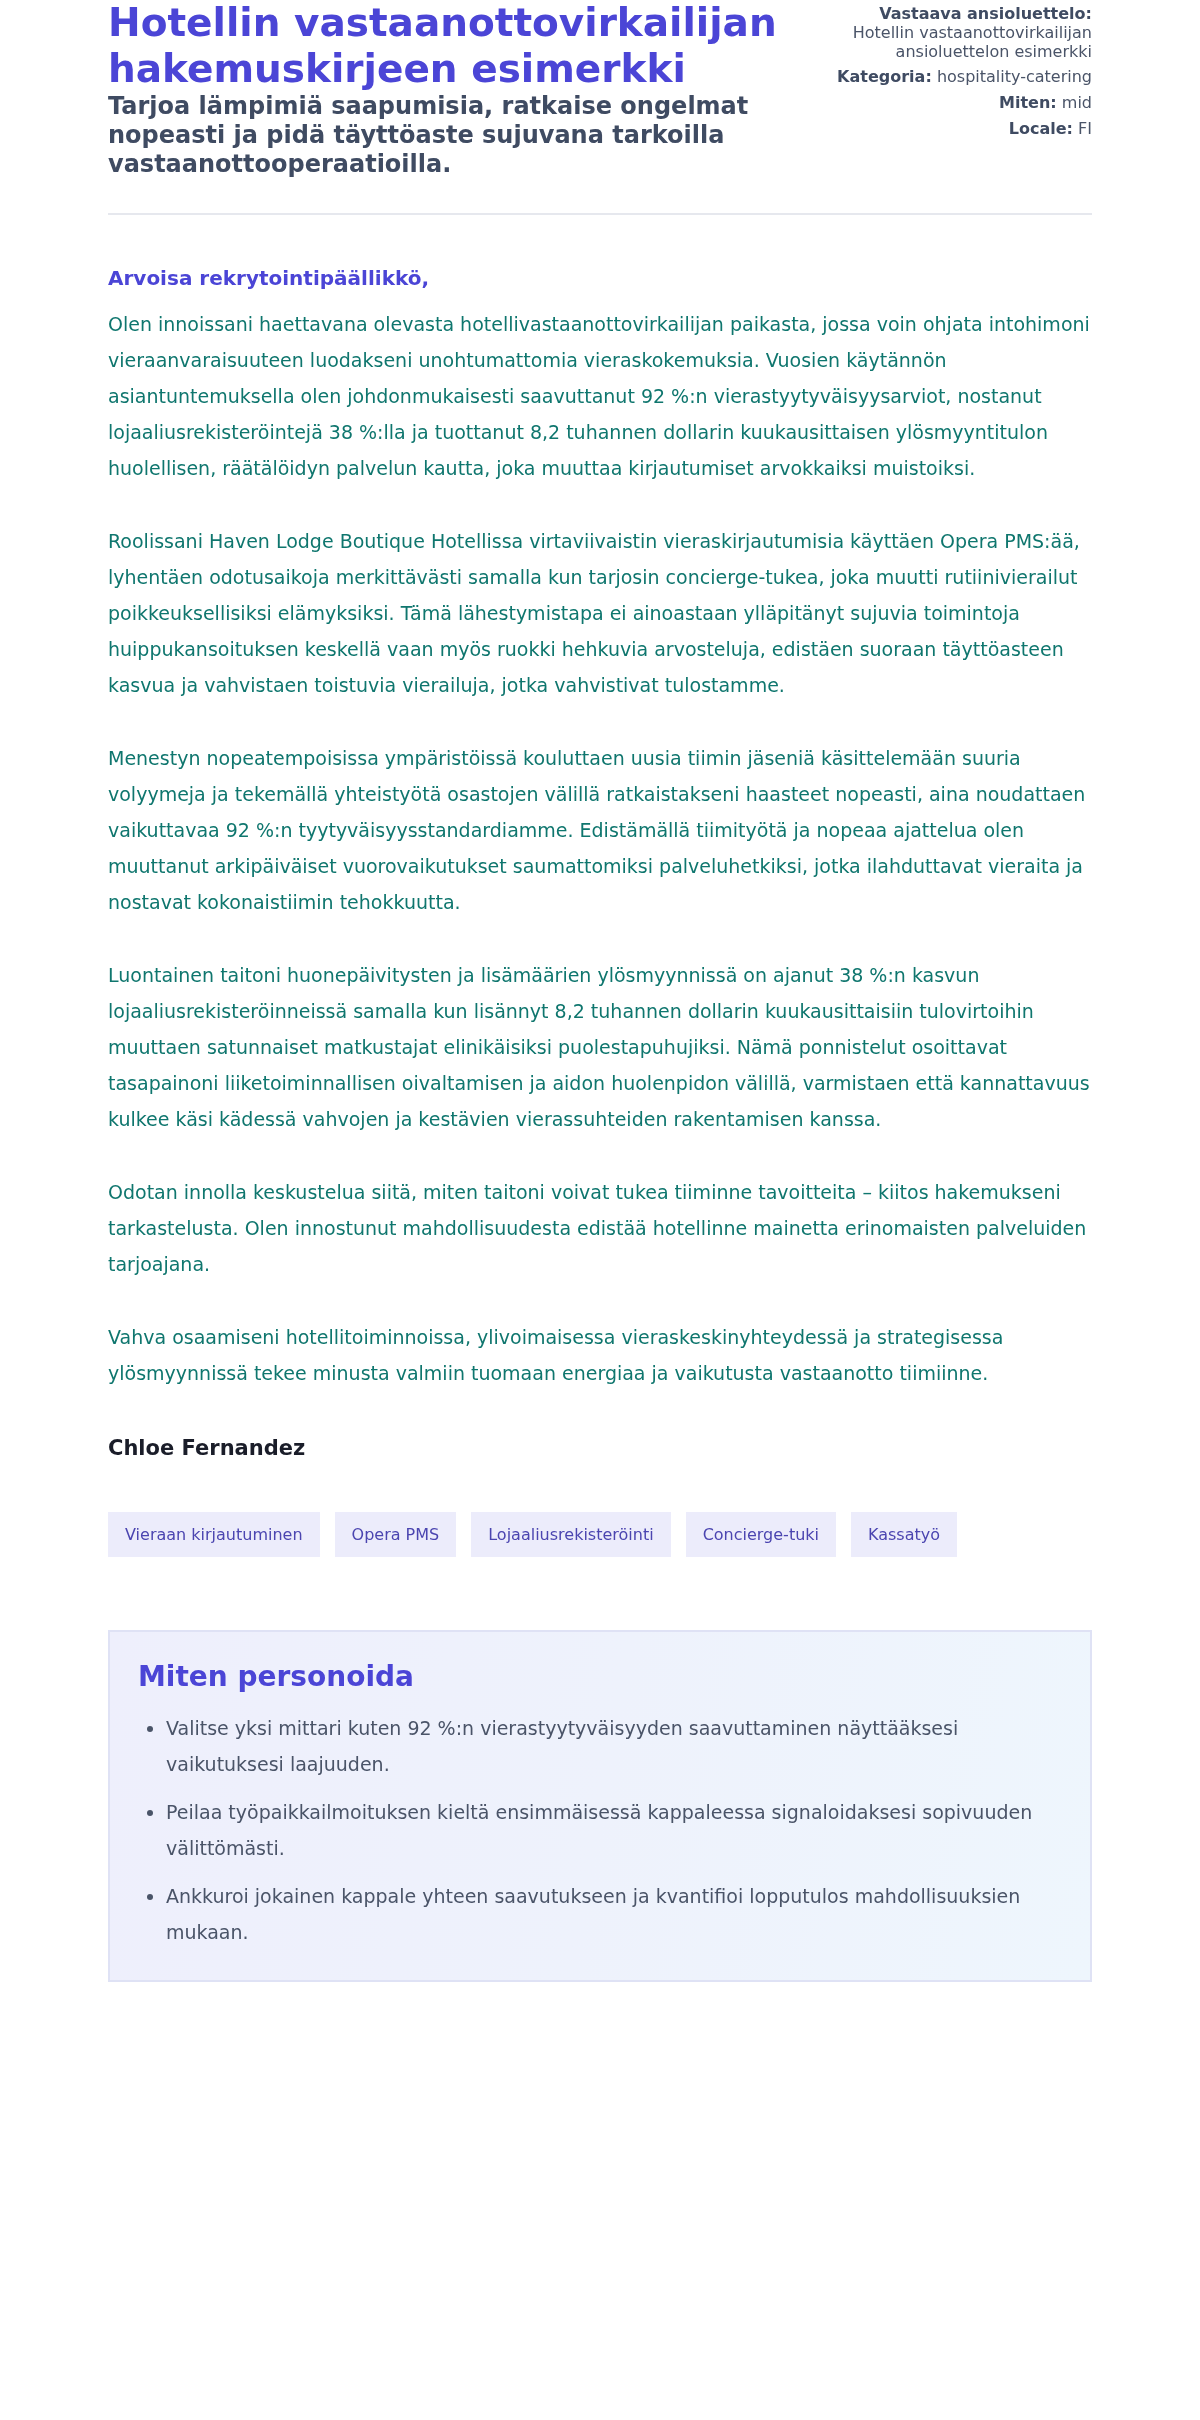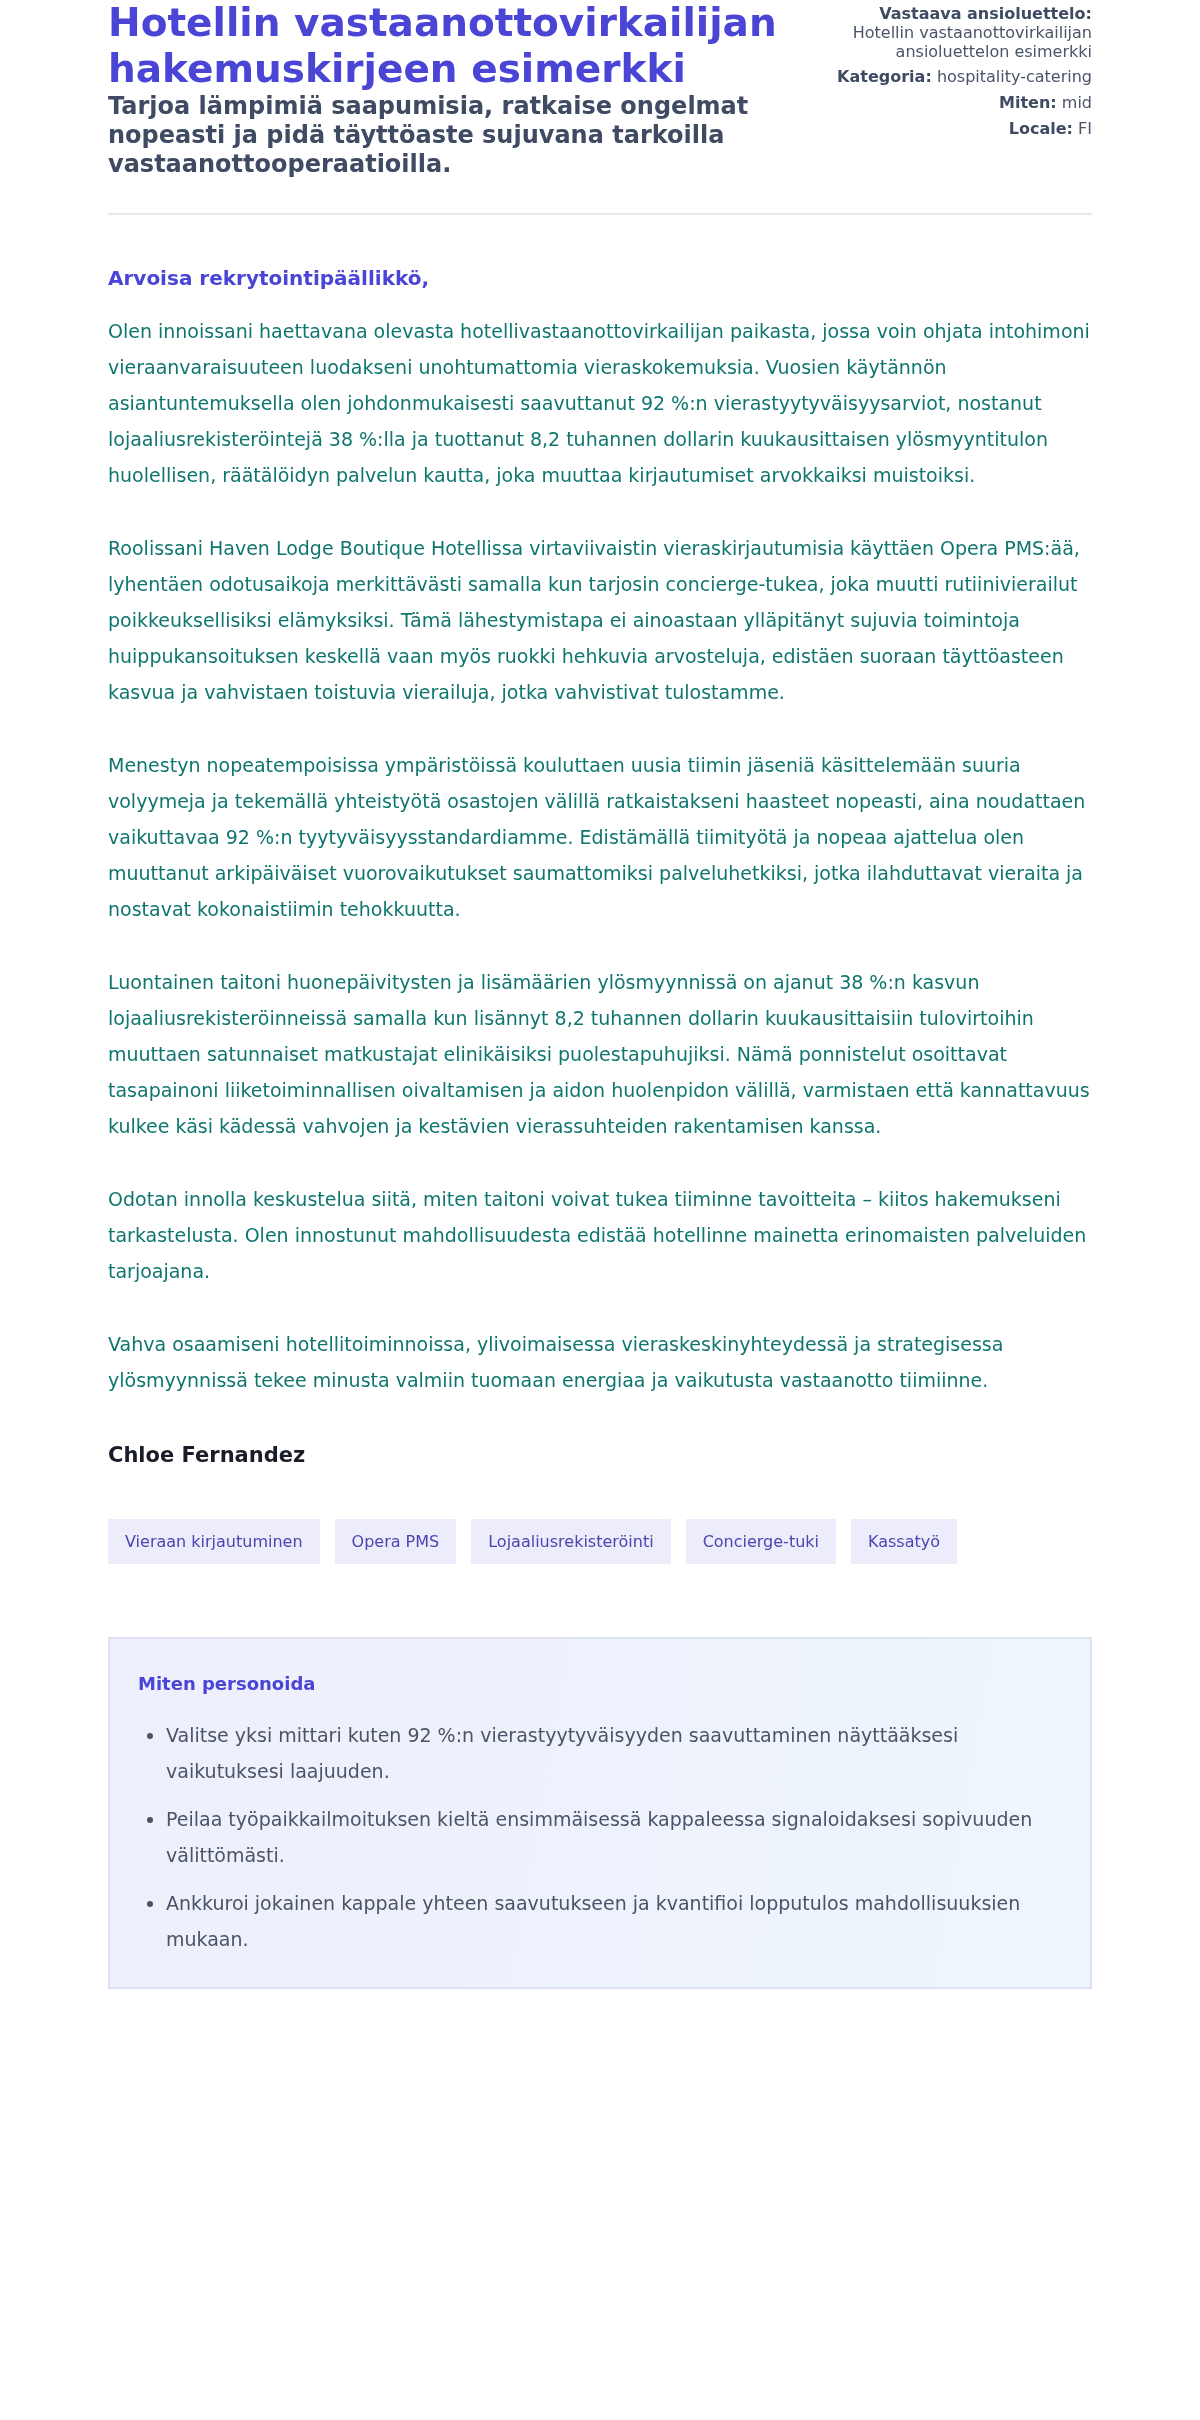--- a/index.html
+++ b/index.html
@@ -6,28 +6,28 @@
   body { width: 1200px; min-height: 2420px; font-family: "DejaVu Sans", sans-serif; color: #1a1d29; }
   .page { position: relative; width: 984px; margin: 0 auto; }
   .header { display: flex; justify-content: space-between; align-items: flex-start; padding-bottom: 34px; border-bottom: 2px solid #e6e8ee; }
   .title-block { width: 700px; }
   .title { font-size: 39px; font-weight: bold; color: #4b45d6; line-height: 46px; margin: 0; letter-spacing: 0px; }
   .subtitle { font-size: 24px; font-weight: bold; color: #3f4b62; line-height: 29px; margin: 0; }
   .meta { width: 300px; text-align: right; font-size: 16px; color: #4a5468; line-height: 19px; padding-top: 4px; }
   .meta .row { margin-bottom: 7px; }
   .meta .row.first { margin-bottom: 6px; }
   .meta b { color: #3f4b62; }
-  .greeting { font-size: 20px; font-weight: bold; color: #4b45d6; margin: 50px 0 22px 0; line-height: 26px; }
+  .greeting { font-size: 20px; font-weight: bold; color: #4b45d6; margin: 50px 0 15px 0; line-height: 26px; }
   .para { font-size: 19px; line-height: 36px; margin: 0 0 37px 0; color: #0f766e; }
   .sig-name { font-size: 21px; font-weight: bold; color: #1a1d29; margin: 44px 0 16px 0; line-height: 26px; }
   .sig-role { font-size: 20px; color: #5a6274; margin: 0; line-height: 26px; }
   .tags { display: flex; gap: 15px; margin-top: 51px; }
   .tag { background: #ececfb; color: #4b45b0; font-size: 16px; height: 45px; line-height: 45px; padding: 0 17px; }
   .tip-box { margin-top: 73px; border: 2px solid #dfe2f5; background: linear-gradient(100deg, #eeeffc 0%, #eef2fc 50%, #eef6fd 100%); padding: 30px 28px 18px 28px; }
-  .tip-title { font-size: 18px; font-weight: bold; color: #4b45d6; margin: 0 0 18px 0; line-height: 30px; }
+  .tip-title { font-size: 28px; font-weight: bold; color: #4b45d6; margin: 0 0 18px 0; line-height: 30px; }
   .tip-list { margin: 0; padding-left: 28px; }
   .tip-list li { font-size: 19px; line-height: 36px; color: #4a5468; margin-bottom: 12px; }
 </style>
 </head>
 <body>
 
 <div class="page">
   <header class="header">
     <div class="title-block">
       <h1 class="title">Hotellin vastaanottovirkailijan hakemuskirjeen esimerkki</h1>

